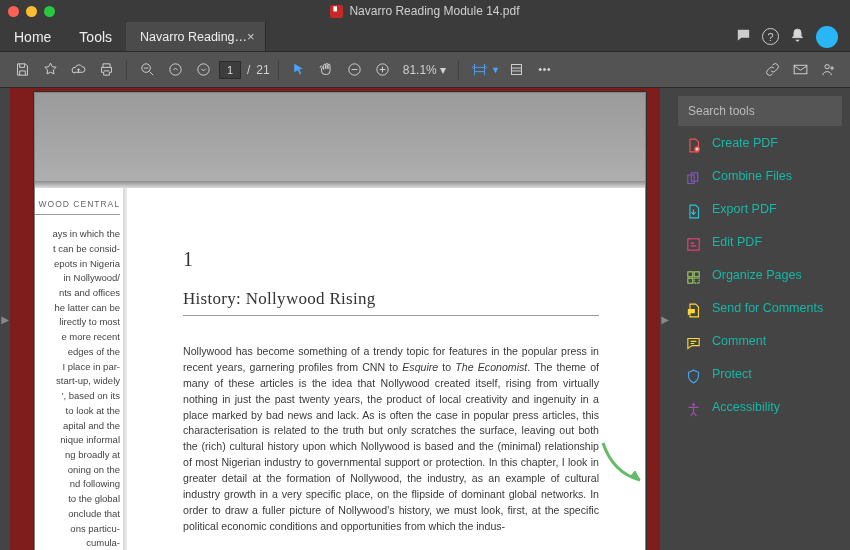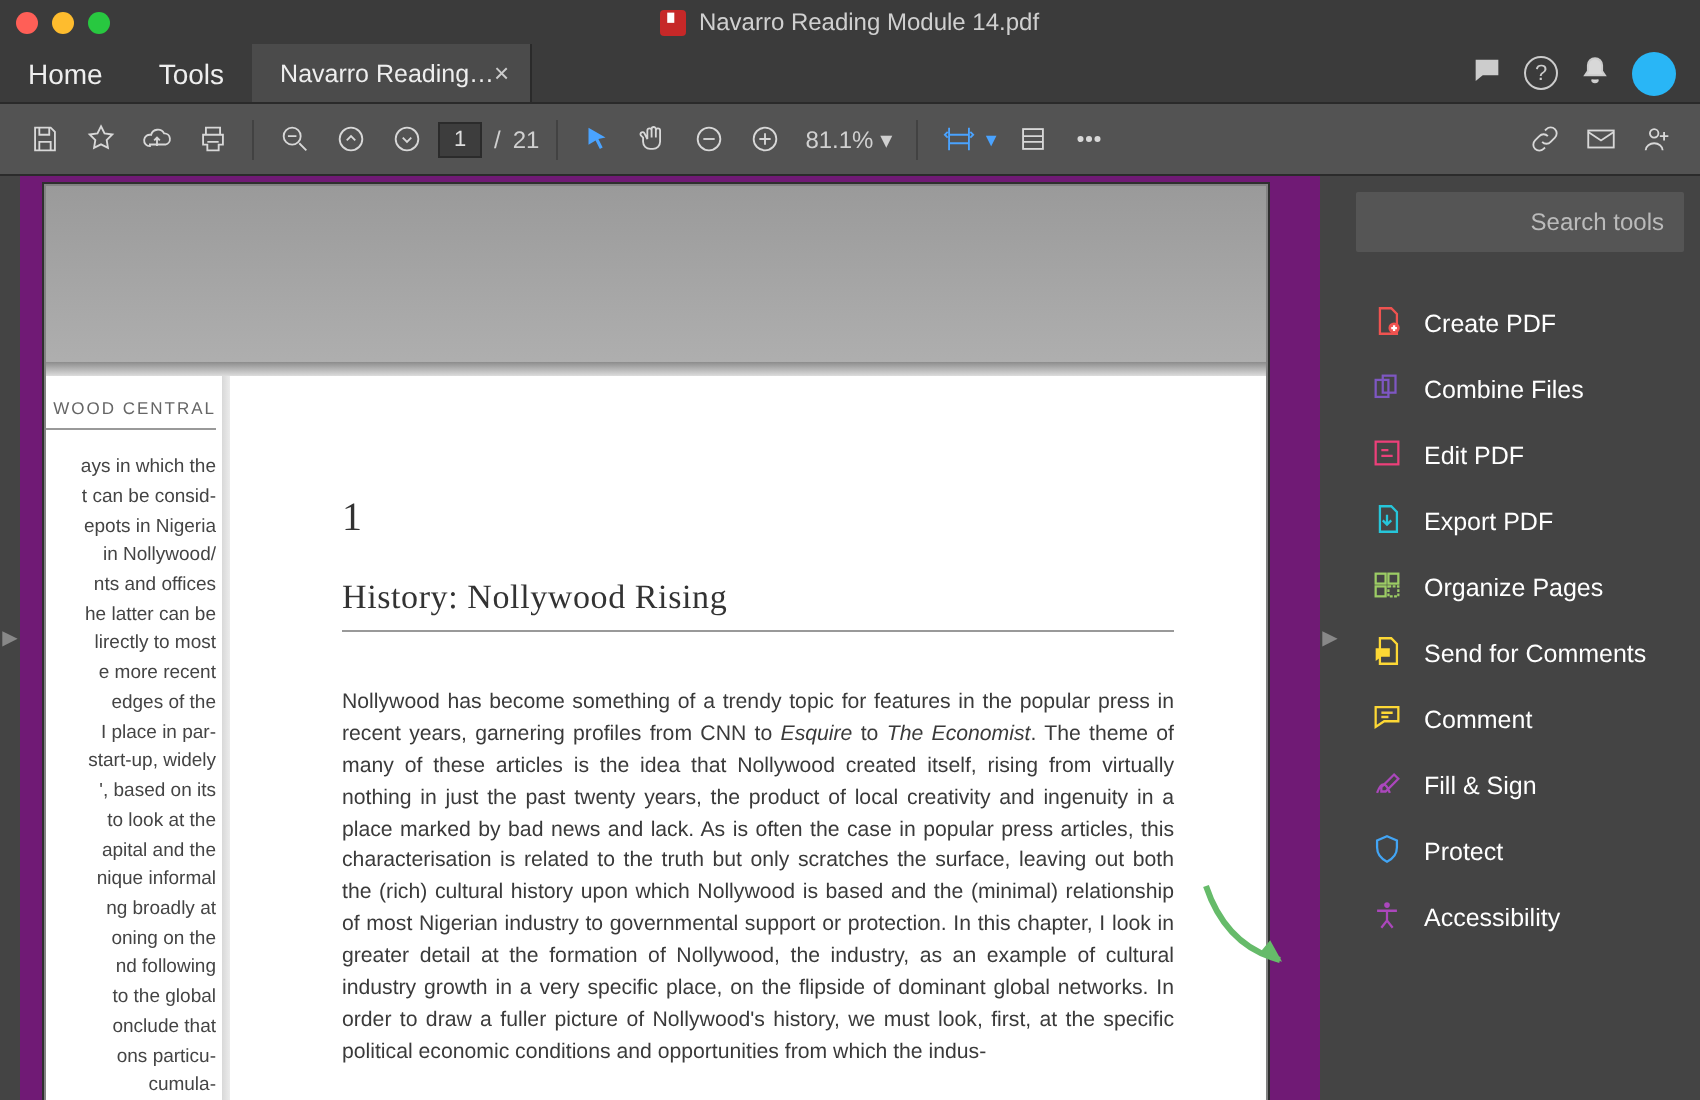--- a/index.html
+++ b/index.html
@@ -28,42 +28,42 @@
   .pagebox input { width:22px; height:18px; background:#3d3d3d; border:1px solid #2b2b2b; color:#ddd; text-align:center; font-size:11px;}
   .zoom { color:#d0d0d0; font-size:12px; margin:0 4px;}
   .spacer { flex:1; }
   .avatar { width:22px; height:22px; border-radius:50%; background:#29b6f6; }
   .bell { fill:#d8d8d8 !important; }
   .arrow-ico svg { stroke:#4aa3ff; }
   .crop-ico svg { stroke:#4aa3ff; }
 
   
   .content { display:flex; height: calc(550px - 22px - 30px - 36px); }
-  .page-area { flex:1; background:#701a75; padding: 4px 4px 0 12px; position:relative; overflow:hidden;}
+  .page-area { flex:1; background:#7f1d1d; padding: 4px 4px 0 24px; position:relative; overflow:hidden;}
   .left-gutter, .right-gutter { width:10px; background:#444; display:flex; align-items:center; justify-content:center;}
   .gutter-tri { color:#888; font-size:10px;}
   .sidebar { width:180px; background:#444; padding: 8px 0 8px 0; display:flex; flex-direction:column; gap:0;}
 
   
   .scan { width: 612px; height: 470px; background:#a8a8a8; border:1px solid #828282; box-shadow: 0 0 0 1px #2f2f2f; position:relative; overflow:hidden;}
   .scan .graytop { position:absolute; top:0; left:0; right:0; height:95px; background:linear-gradient(#9a9a9a,#b0b0b0);}
   .scan .leftpage { position:absolute; left:0; top:95px; bottom:0; width:92px; background:#fff; border-right:1px solid #d0d0d0; padding: 10px 6px 0 0; font-size:9.5px; line-height:1.55; color:#444; text-align:right; font-family: Georgia, 'Times New Roman', serif;}
   .leftpage .hdr { font-size:8.5px; letter-spacing:1px; color:#666; border-bottom:1px solid #999; padding-bottom:3px; margin-bottom:12px;}
   .scan .rightpage { position:absolute; left:92px; right:0; top:95px; bottom:0; background:#fff; padding: 60px 46px 0 56px; font-family: Georgia, 'Times New Roman', serif; color:#333;}
   .scan .spine { position:absolute; left:88px; top:95px; bottom:0; width:8px; background:linear-gradient(to right,#d8d8d8,#fff);}
   .scan .pageedge { position:absolute; left:0; right:0; top:88px; height:10px; background:linear-gradient(#8c8c8c,#fff);}
   .chapno { font-size:20px; font-weight:300; margin-bottom:18px; font-family:inherit;}
   .chaptitle { font-size:17px; font-weight:300; letter-spacing:.3px; border-bottom:1px solid #999; padding-bottom:6px; margin-bottom:28px; font-family:inherit;}
   .body { font-size:10.6px; line-height:1.5; text-align:justify; color:#3a3a3a;}
   .body i { font-style: italic; }
   .leftcol-line { white-space:nowrap; overflow:hidden;}
 
   
-  .search-tools { margin:0 8px 10px 8px; background:#555; height:30px; display:flex; align-items:center; padding:0 10px; color:#bbb; font-size:12px; border-radius:1px;justify-content:flex-end;}
-  .tool { display:flex; align-items:flex-end; gap:10px; height:33px; padding:0 0 0 14px; color:#ffffff; font-size:12.5px; position:relative;}
+  .search-tools { margin:0 8px 10px 8px; background:#555; height:30px; display:flex; align-items:center; padding:0 10px; color:#bbb; font-size:12px; border-radius:1px;}
+  .tool { display:flex; align-items:flex-start; gap:10px; height:33px; padding:0 0 0 14px; color:#14b8a6; font-size:12.5px; position:relative;}
   .tool .ticon { width:18px; height:18px; display:flex; align-items:center; justify-content:center;}
   .tool .ticon svg { width:17px; height:17px; fill:none; stroke-width:1.6;}
   .highlight-oval { position:absolute; left:2px; top:-4px; width:168px; height:38px; border:3px solid #66bb6a; border-radius:50%/50%; pointer-events:none;}
   .arrow-annot { position:absolute; width:50px; height:50px; pointer-events:none;}
   .arrow-annot svg { stroke:#66bb6a; fill:#66bb6a; }
 
   
   .tabrow .right-icons { margin-left:auto; display:flex; align-items:center; gap:10px; padding-right:12px;}
   .ri svg { width:17px; height:17px; stroke:#ccc; fill:none; stroke-width:1.4;}
   .speech svg { fill:#ccc; stroke:none;}
@@ -288,35 +288,35 @@
           <span class="ticon">
             <svg viewBox="0 0 24 24" style="stroke: rgb(126, 87, 194);">
               <rect x="4" y="7" width="9" height="12"></rect>
               <rect x="9" y="4" width="9" height="12"></rect>
             </svg>
           </span>
           <span>Combine Files</span>
         </div>
         <div class="tool">
           <span class="ticon">
+            <svg viewBox="0 0 24 24" style="stroke: rgb(38, 198, 218);">
+              <path d="M7 3h8l4 4v14H7z"></path>
+              <path d="M12 9v7m-3-3 3 3 3-3"></path>
+            </svg>
+          </span>
+          <span>Export PDF</span>
+        </div>
+        <div class="tool">
+          <span class="ticon">
             <svg viewBox="0 0 24 24" style="stroke: rgb(236, 64, 122);">
               <rect x="4" y="4" width="16" height="16"></rect>
               <path d="M8 14h8M8 10h5"></path>
             </svg>
           </span>
           <span>Edit PDF</span>
-        </div>
-        <div class="tool">
-          <span class="ticon">
-            <svg viewBox="0 0 24 24" style="stroke: rgb(38, 198, 218);">
-              <path d="M7 3h8l4 4v14H7z"></path>
-              <path d="M12 9v7m-3-3 3 3 3-3"></path>
-            </svg>
-          </span>
-          <span>Export PDF</span>
         </div>
         <div class="tool">
           <span class="ticon">
             <svg viewBox="0 0 24 24" style="stroke: rgb(156, 204, 101);">
               <rect x="4" y="4" width="7" height="7"></rect>
               <rect x="13" y="4" width="7" height="7"></rect>
               <rect x="4" y="13" width="7" height="7"></rect>
               <rect x="13" y="13" width="7" height="7" stroke-dasharray="2 1"></rect>
             </svg>
           </span>
@@ -335,28 +335,20 @@
           <span class="ticon">
             <svg viewBox="0 0 24 24" style="stroke: rgb(253, 216, 53);">
               <path d="M4 5h16v10H10l-6 4z"></path>
               <path d="M8 9h8M8 12h5"></path>
             </svg>
           </span>
           <span>Comment</span>
         </div>
         <div class="tool">
           <span class="ticon">
-            <svg viewBox="0 0 24 24" style="stroke: rgb(171, 71, 188);">
-              <path d="M5 19c3-8 6-8 9 0M17 6l3 3-9 9H8v-3z"></path>
-            </svg>
-          </span>
-          <span>Fill &amp; Sign</span>
-        </div>
-        <div class="tool">
-          <span class="ticon">
             <svg viewBox="0 0 24 24" style="stroke: rgb(66, 165, 245);">
               <path d="M12 3l7 3v5c0 5-3 8-7 10-4-2-7-5-7-10V6z"></path>
             </svg>
           </span>
           <span>Protect</span>
         </div>
         <div class="tool">
           <span class="ticon">
             <svg viewBox="0 0 24 24" style="stroke: rgb(171, 71, 188);">
               <circle cx="12" cy="5" r="2" fill="#ab47bc" stroke="none"></circle>

